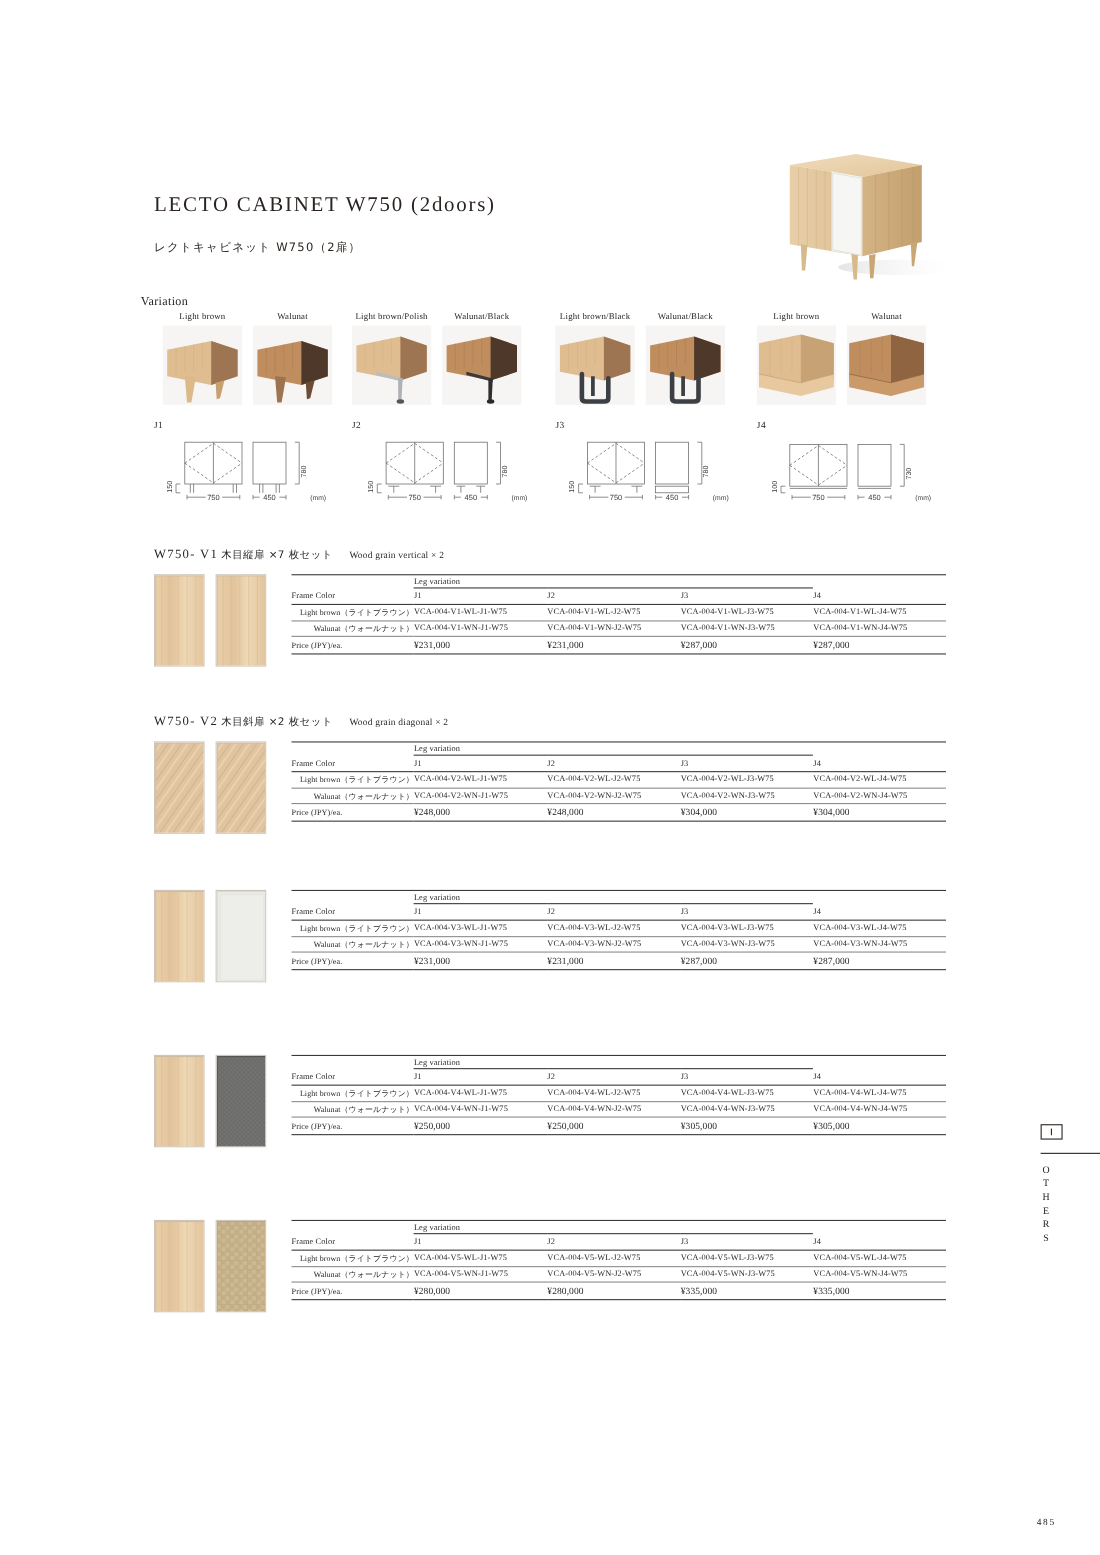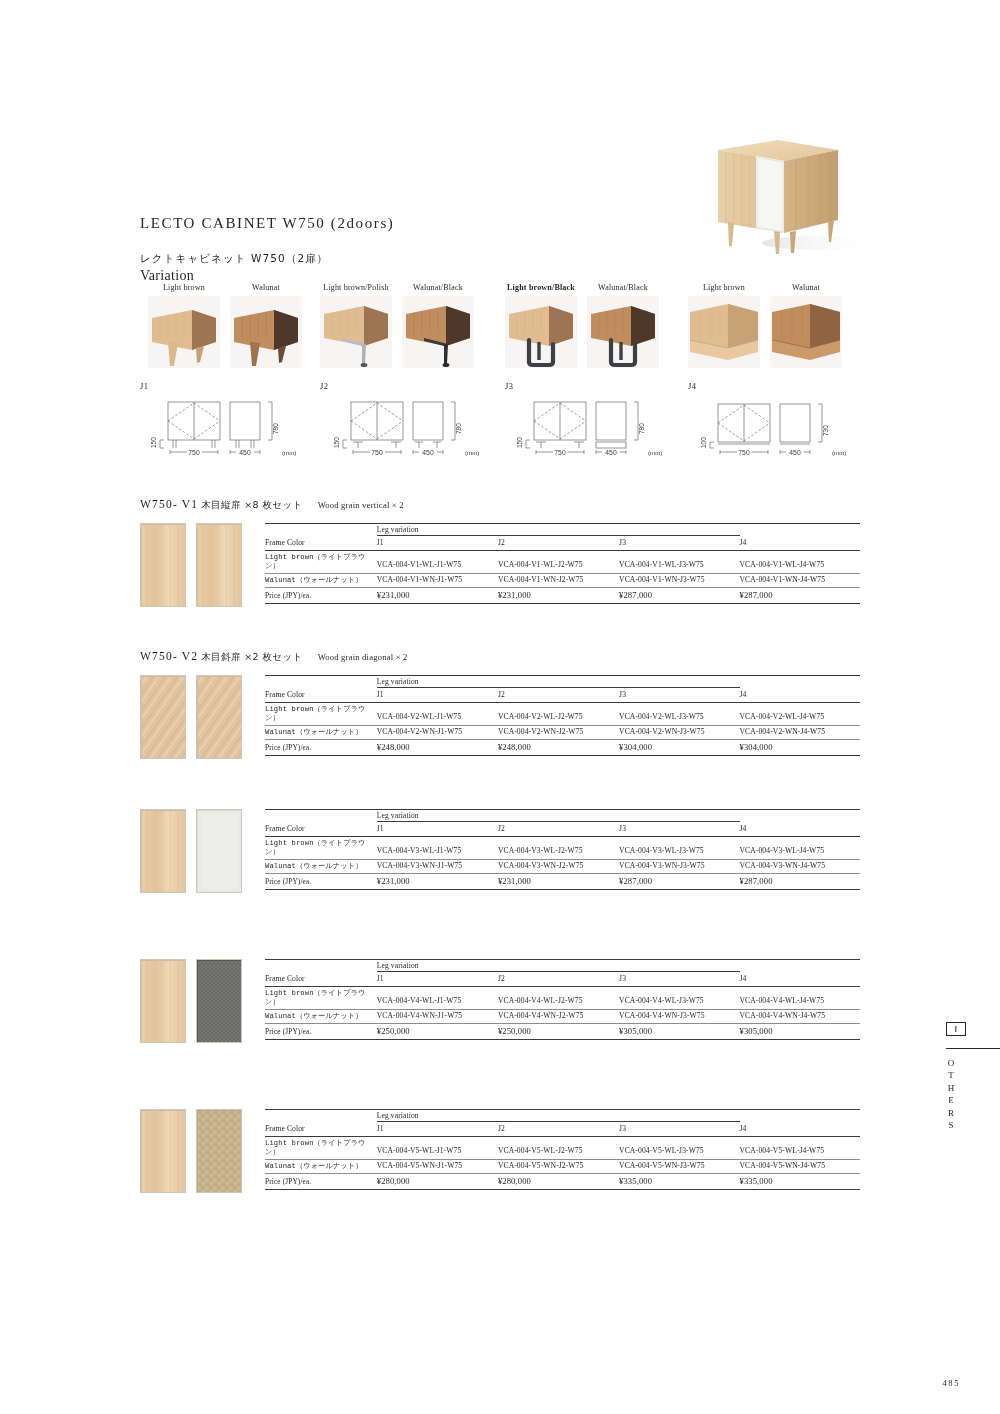--- a/index.html
+++ b/index.html
@@ -5,30 +5,30 @@
   html,body{margin:0;padding:0;}
   body{
     width:1000px;height:1414px;background:#ffffff;
     font-family:"Liberation Serif", serif;
     color:#231f20;position:relative;overflow:hidden;
   }
   .page{position:absolute;inset:0;}
 
   
   .title-block{position:absolute;left:140px;top:176px;}
-  .title-en{font-size:15px;letter-spacing:1.6px;color:#2b2420;white-space:nowrap;margin-top:39px;}
+  .title-en{font-size:19px;letter-spacing:1.6px;color:#2b2420;white-space:nowrap;}
   .title-ja{font-size:10.5px;letter-spacing:1.1px;margin-top:20px;color:#2b2420;
             font-family:"DejaVu Sans", sans-serif;white-space:nowrap;}
 
   
   .hero{position:absolute;left:680px;top:128px;width:200px;height:130px;}
   .hero svg{display:block;}
 
   
-  .variation-label{position:absolute;left:140px;top:268px;font-size:14px;letter-spacing:.3px;}
+  .variation-label{position:absolute;left:128px;top:268px;font-size:11px;letter-spacing:.3px;}
   .var-group{position:absolute;top:283px;}
   .var-col{position:absolute;top:0;width:72px;}
   .var-name{font-size:8px;text-align:center;letter-spacing:.2px;white-space:nowrap;}
   .var-img{margin-top:4px;width:72px;height:72px;background:#f4f4f2;overflow:hidden;position:relative;}
   .var-img svg{display:block;}
   .leg-code{position:absolute;font-size:8.5px;letter-spacing:.4px;}
 
   
   .dim{position:absolute;}
   .dim svg{display:block;}
@@ -54,21 +54,21 @@
   table.spec .c2{width:152px;}
   table.spec .c3{width:151px;}
   tr.r-legvar td{border-bottom:0.8px solid #3a3a3a;padding-bottom:1px;}
   tr.r-legvar td.c0{border-bottom:0;}
   tr.r-head td{border-bottom:0.8px solid #3a3a3a;}
   tr.r-data td{border-bottom:0.5px solid #8c8c8c;}
   tr.r-price td{border-bottom:0.8px solid #3a3a3a;font-size:8.6px;margin-left:23px;}
   tr.r-price td.c0{font-size:7.4px;}
   .topline{position:absolute;left:125px;top:0;width:595px;height:0;
            border-top:0.8px solid #3a3a3a;}
-  .ja-cell{font-family:Liberation Mono, monospace;font-size:7.2px;}
+  .ja-cell{font-family:Liberation Serif, serif;font-size:7.2px;text-align:right;}
 
   
   .side-tab{position:absolute;left:946px;top:1022px;}
   .side-tab .boxicon{width:20px;height:14px;border:1.3px solid #2b2420;position:relative;box-sizing:border-box;}
   .side-tab .boxicon:before{content:"";position:absolute;left:50%;top:3px;bottom:3px;width:1.3px;
      background:#2b2420;transform:translateX(-50%);}
   .side-rule{position:absolute;left:946px;top:1048px;width:54px;height:0;border-top:1.6px solid #2b2420;}
   .side-text{position:absolute;left:946px;top:1058px;font-size:9px;letter-spacing:2.4px;
     writing-mode:vertical-rl;text-orientation:upright;color:#2b2420;}
 
@@ -212,21 +212,21 @@
           </g>
           <polygon points="22,42 46,48 46,51 22,45" fill="#3a3a3c"></polygon>
           <polygon points="42,48 46,48 45,68 42,68" fill="#2f2f31"></polygon>
           <ellipse cx="44" cy="69" rx="3.4" ry="2" fill="#2a2a2c"></ellipse>
         </svg>
       </div>
     </div>
   </div>
 
   <div class="var-group" style="left:505px;">
-    <div class="var-col" style="left:0;font-weight:bold;">
+    <div class="var-col" style="left:0;">
       <div class="var-name">Light brown/Black</div>
       <div class="var-img">
         <svg width="72" height="72" viewBox="0 0 72 72">
           <rect width="72" height="72" fill="#f6f5f3"></rect>
           <polygon points="4,18 44,10 68,18 68,42 44,50 4,42" fill="#e0bd91"></polygon>
           <polygon points="44,10 68,18 68,42 44,50" fill="#9d7552"></polygon>
           <g stroke="#cda97d" stroke-width=".5" opacity=".8">
             <line x1="12" y1="16.4" x2="12" y2="40.5"></line>
               <line x1="20" y1="14.8" x2="20" y2="38.9"></line>
             <line x1="28" y1="13.2" x2="28" y2="37.3"></line>
@@ -470,21 +470,21 @@
       <g id="swRattan">
         <rect x="0" y="0" width="46" height="84" fill="url(#pRattan)"></rect>
         <rect x="0" y="0" width="46" height="84" fill="none" stroke="#bda78a" stroke-width="2"></rect>
       </g>
     </defs>
   </svg>
 
   <div class="section" style="top:498px;">
     <div class="sec-head">
       <span class="code">W750- V1</span>
-      <span class="ja">木目縦扉 ×8 枚セット</span>
+      <span class="ja">木目縦扉 ×7 枚セット</span>
       <span class="en">Wood grain vertical × 2</span>
     </div>
     <div class="sec-body">
       <div class="swatches">
         <div class="sw">
           <svg width="46" height="84">
               <use href="#swWoodV"></use>
             </svg>
           </div>
         <div class="sw">

